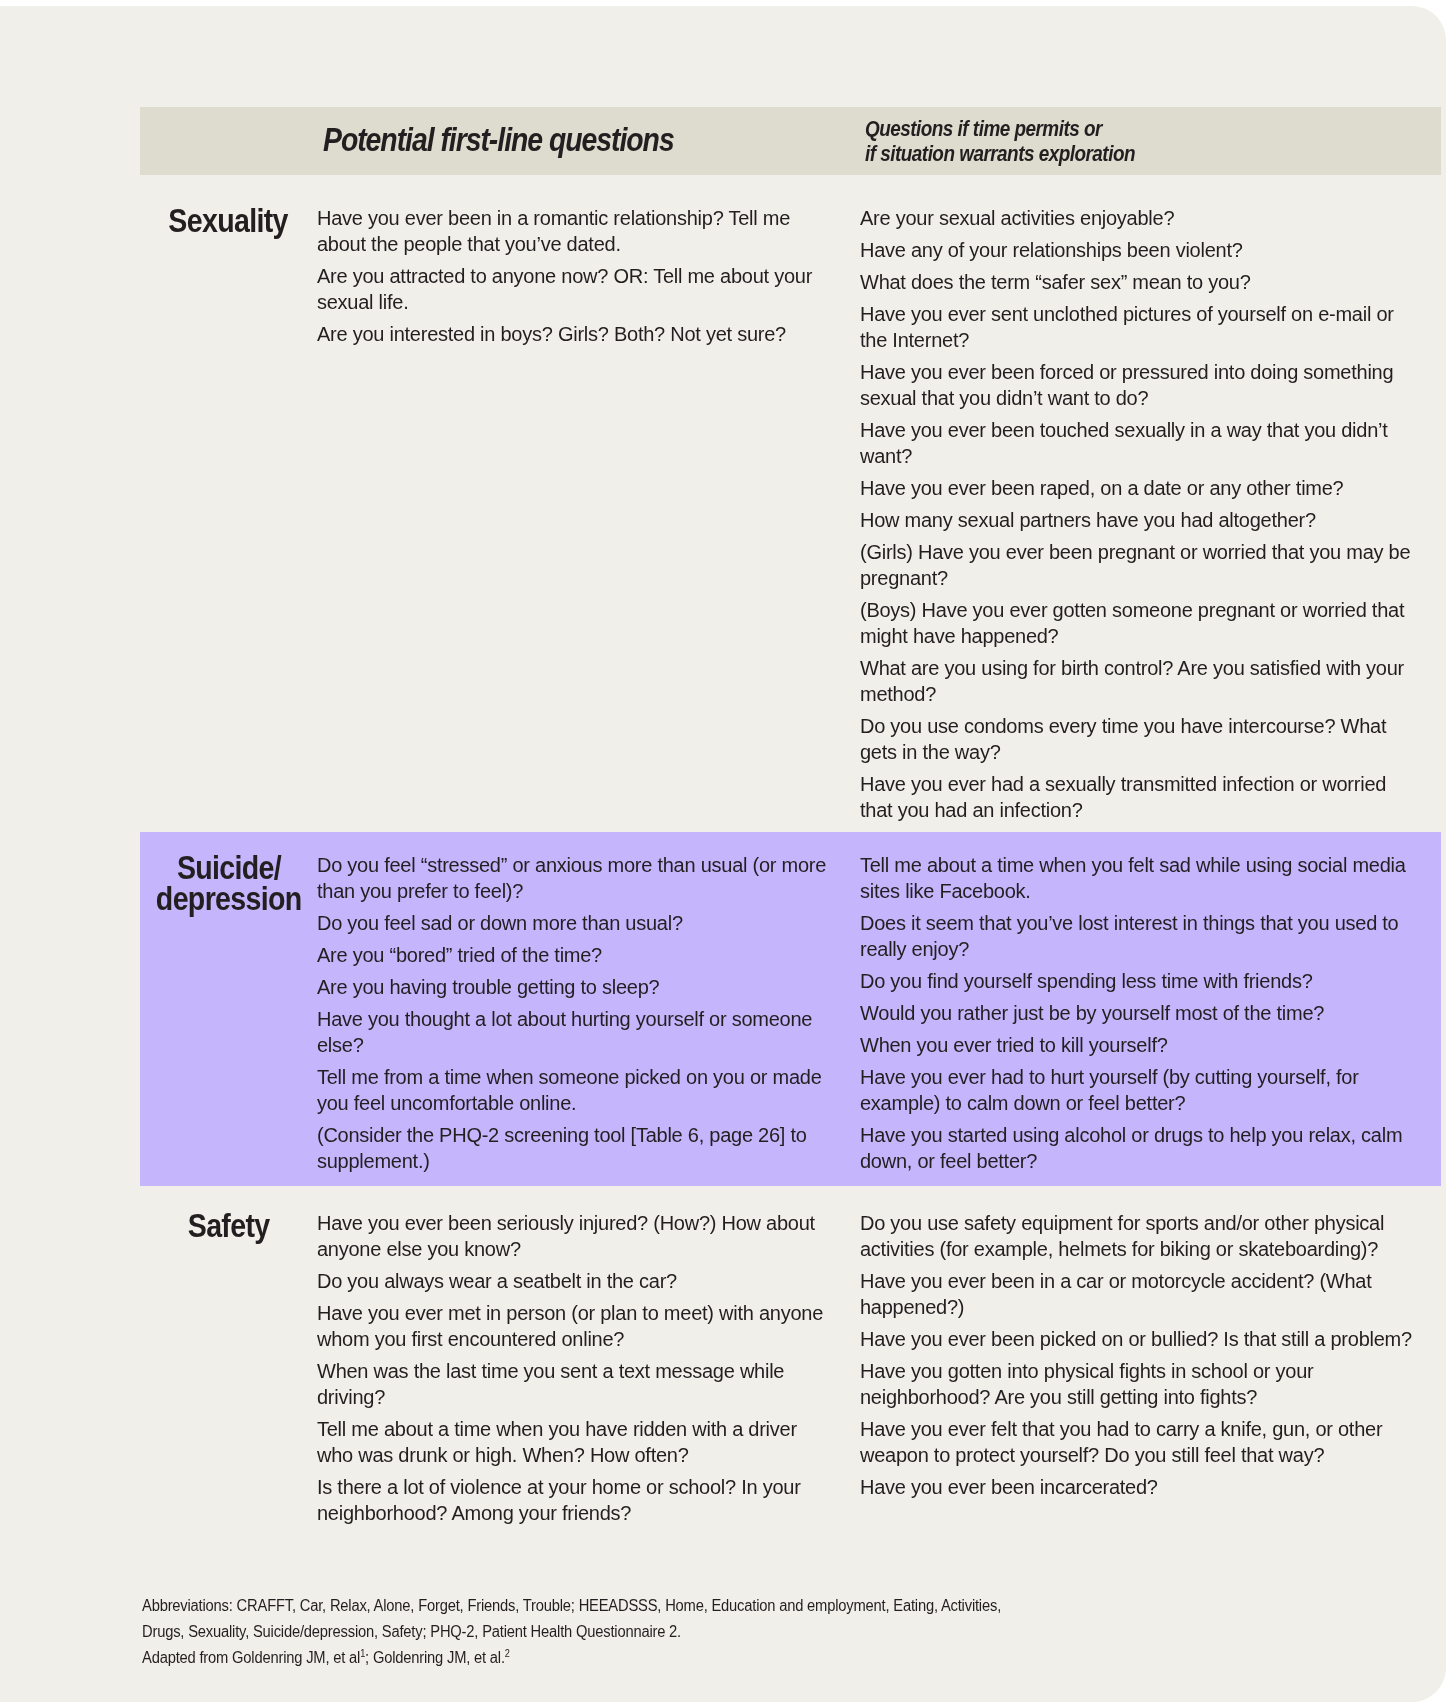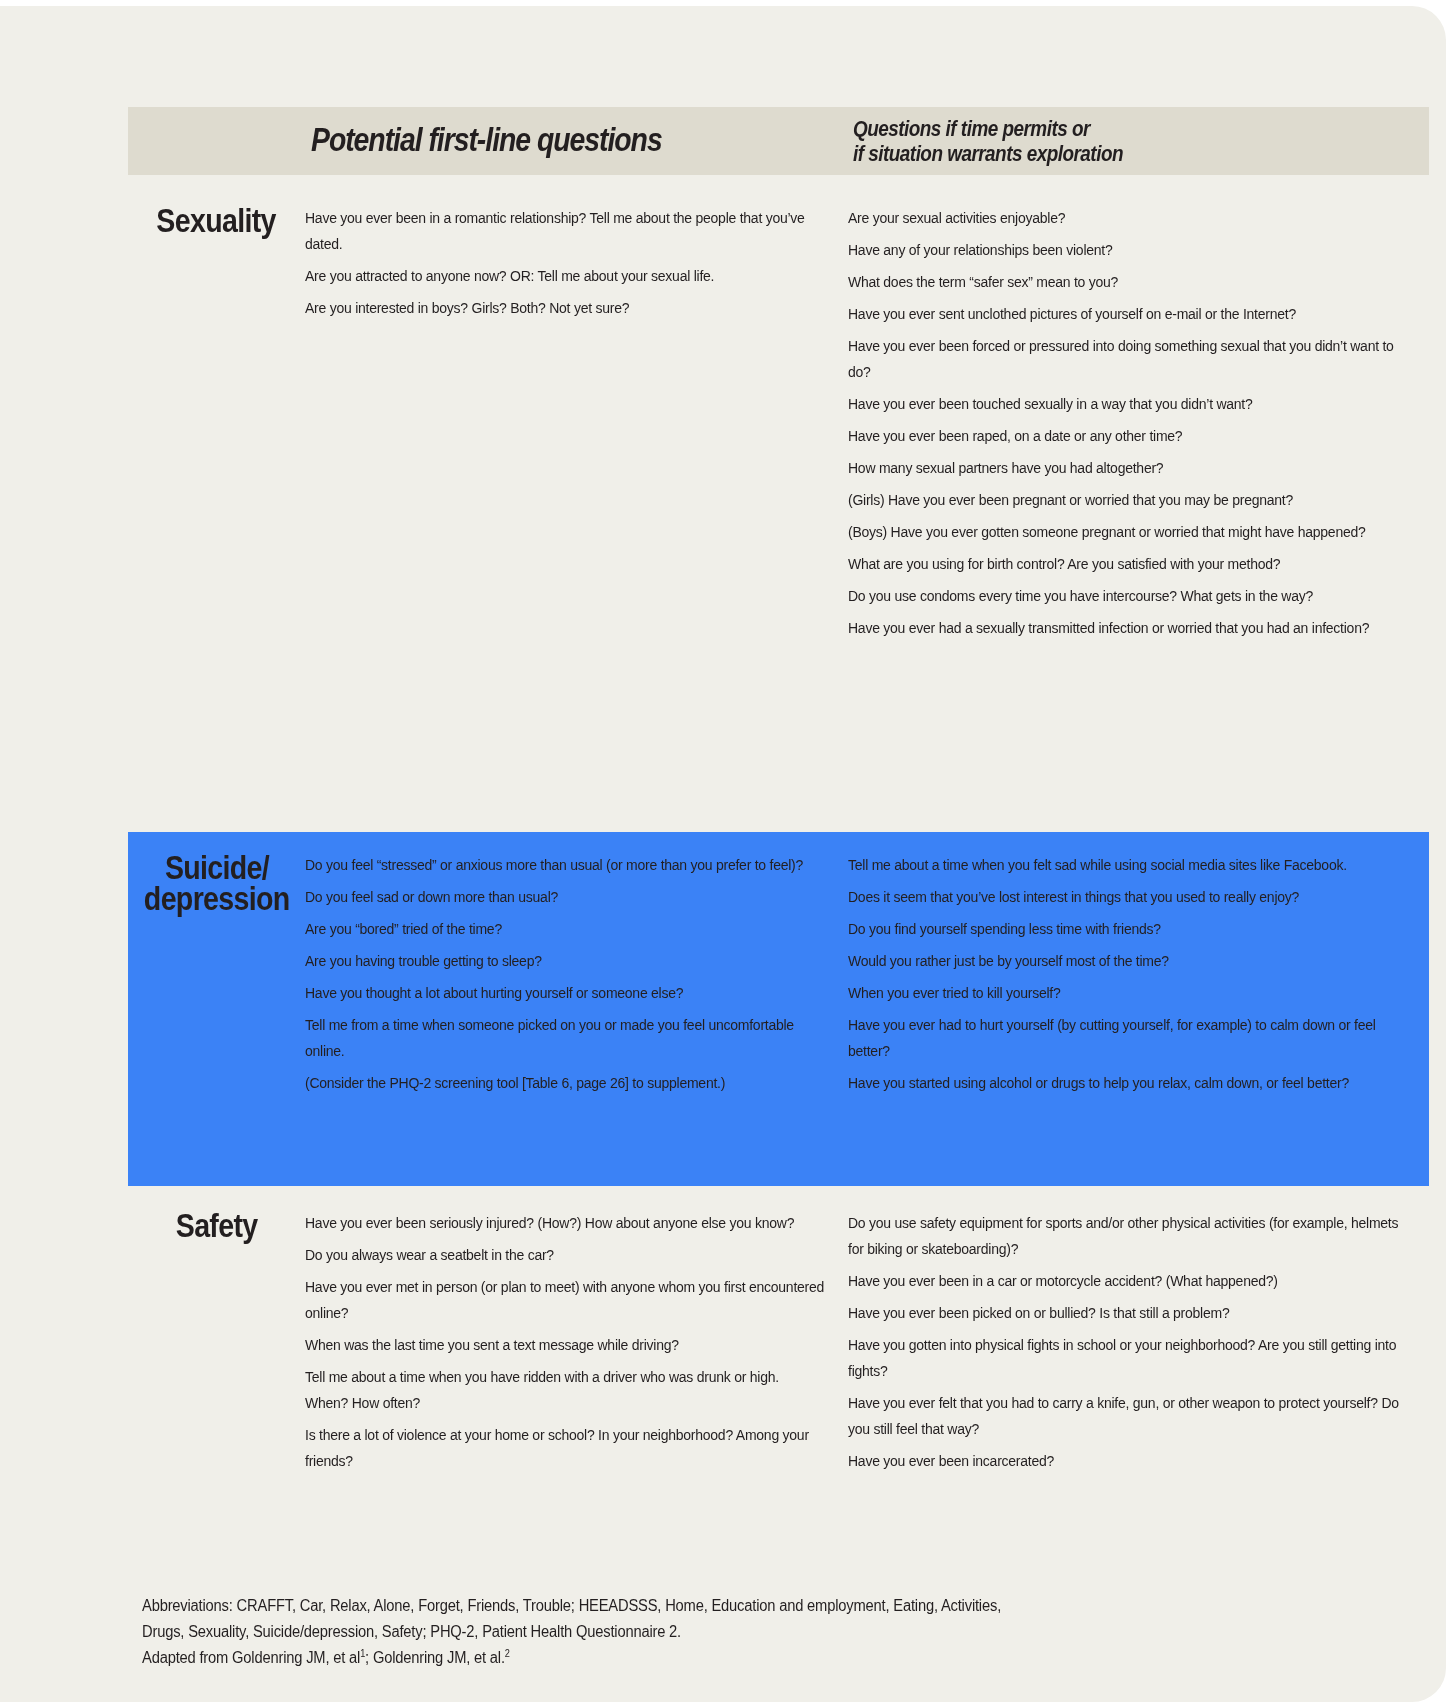--- a/index.html
+++ b/index.html
@@ -20,21 +20,21 @@
       left: 0;
       top: 6px;
       width: 1446px;
       height: 1696px;
       background: #f0efe9;
       border-top-right-radius: 34px;
       border-bottom-right-radius: 34px;
     }
     .table {
       position: absolute;
-      left: 128px;
+      left: 140px;
       top: 107px;
       width: 1301px;
     }
     .header-band {
       position: relative;
       height: 68px;
       background: #dedbcf;
     }
     .col-head-1 {
       position: absolute;
@@ -59,38 +59,38 @@
       letter-spacing: -0.6px;
       transform: scaleX(0.86);
       transform-origin: left top;
       white-space: nowrap;
     }
     .row {
       position: relative;
       display: flex;
     }
     .row.shaded {
-      background: #3b82f6;
+      background: #c4b5fd;
     }
     .cat {
       width: 177px;
       text-align: center;
       font-weight: bold;
       font-size: 34px;
       line-height: 31px;
       letter-spacing: -0.8px;
       flex: none;
     }
     .cat span {
       display: inline-block;
       transform: scaleX(0.84);
     }
     .col {
       flex: none;
-      font-size: 14px;
+      font-size: 20px;
       line-height: 26px;
       color: #231f20;
     }
     .col1 {
       width: 520px;
       padding-right: 23px;
     }
     .col2 {
       width: 560px;
     }

